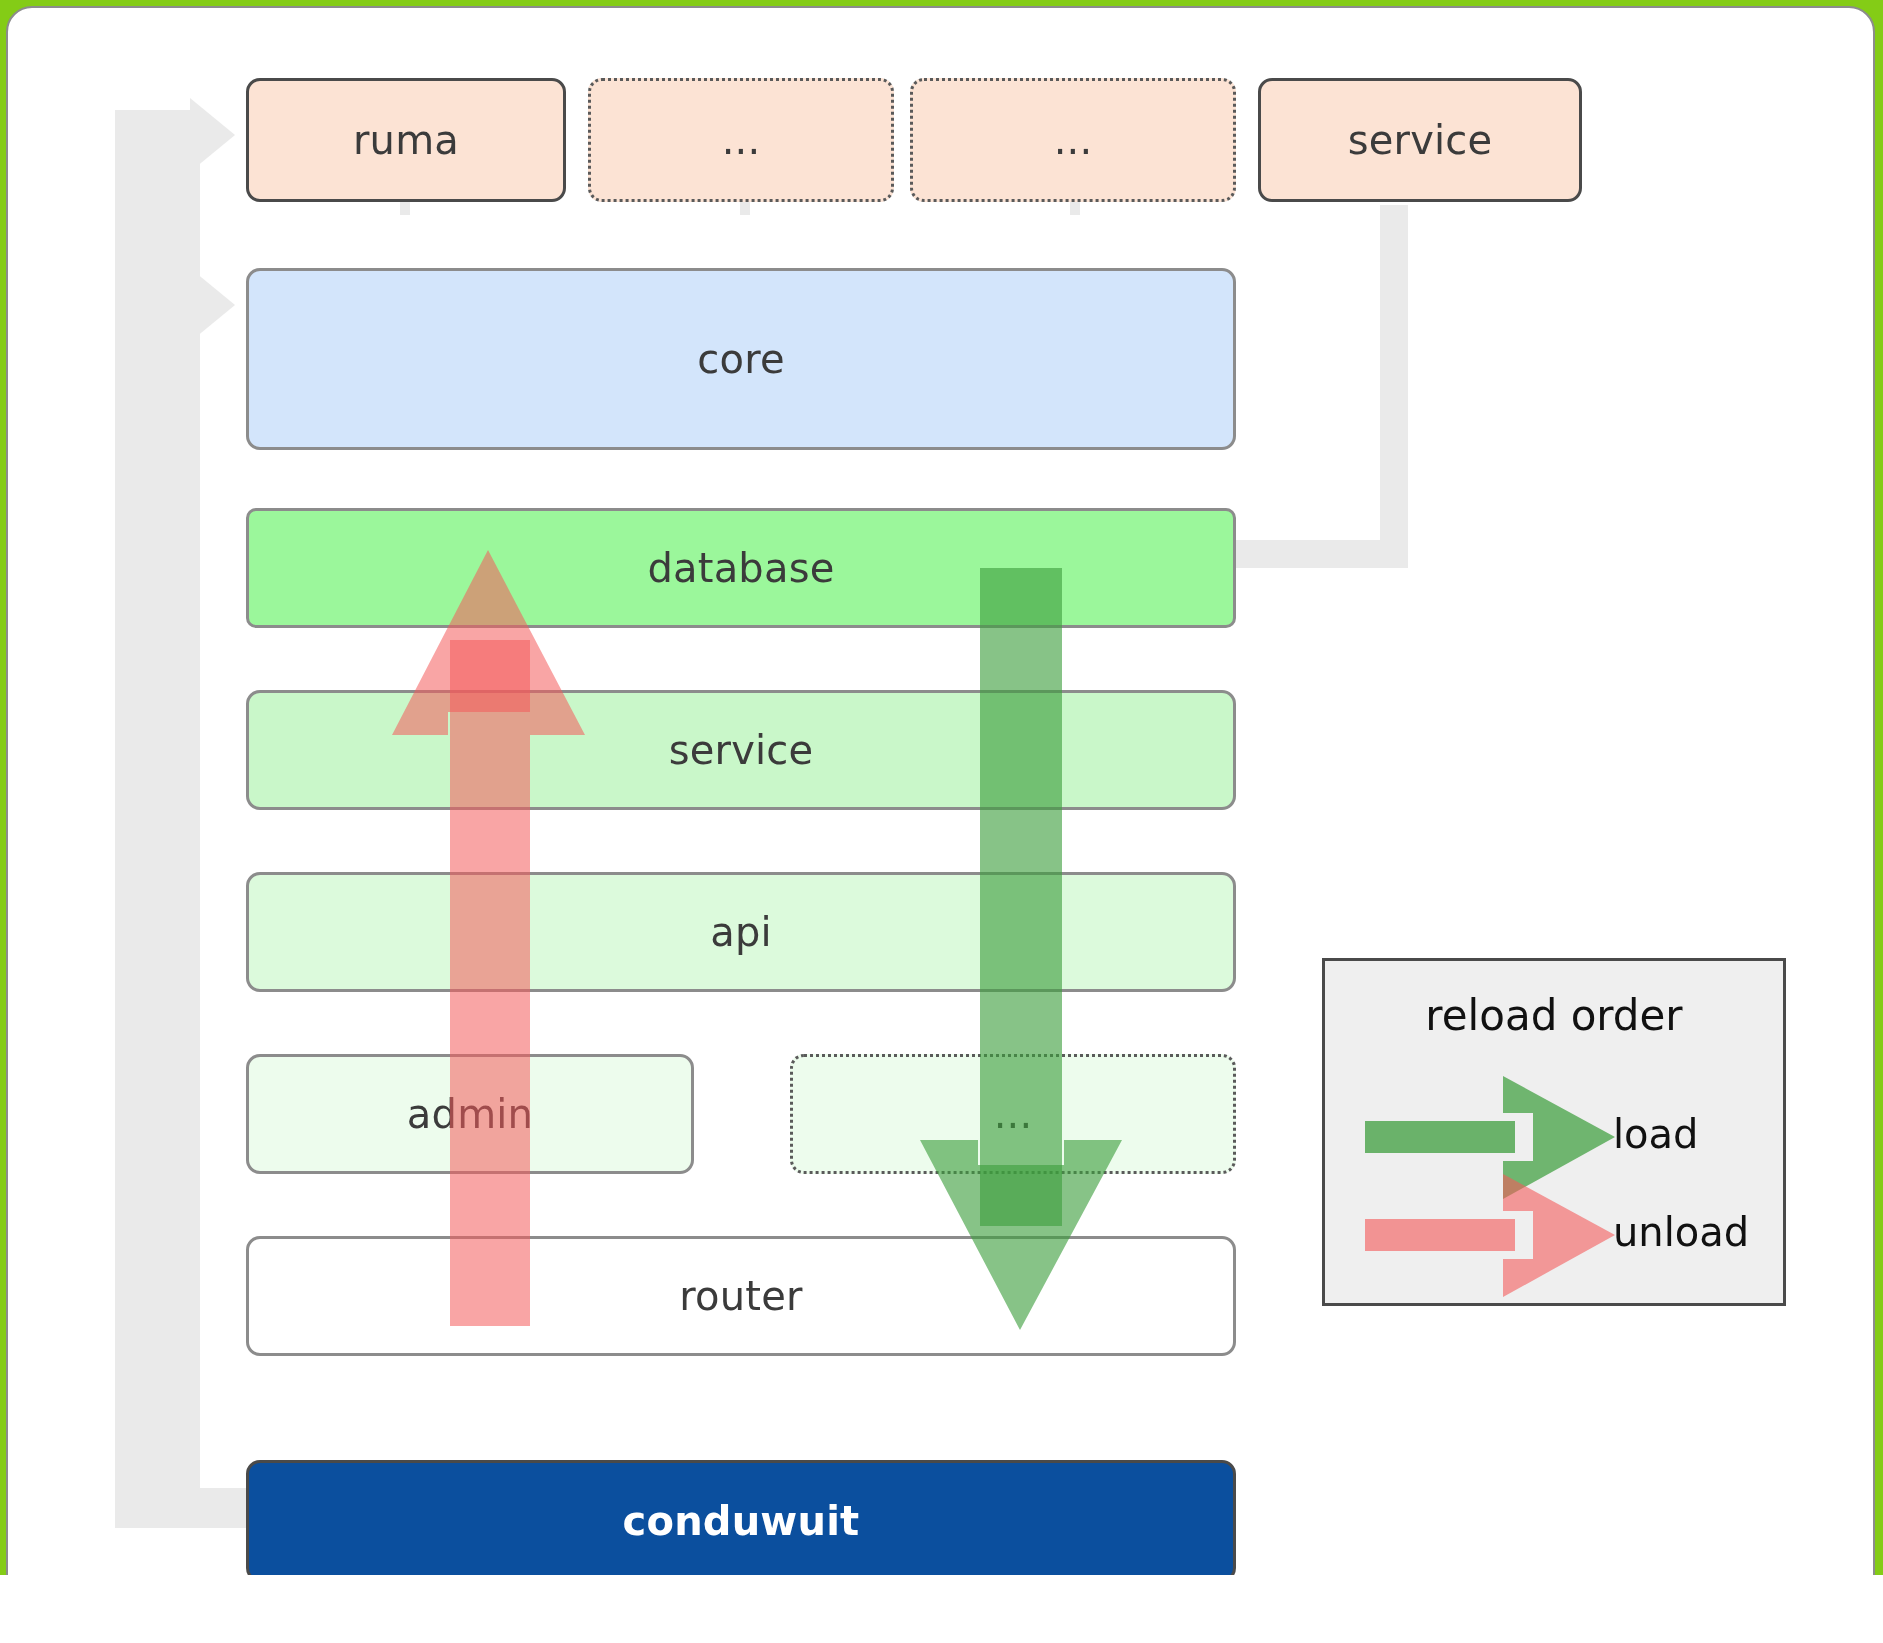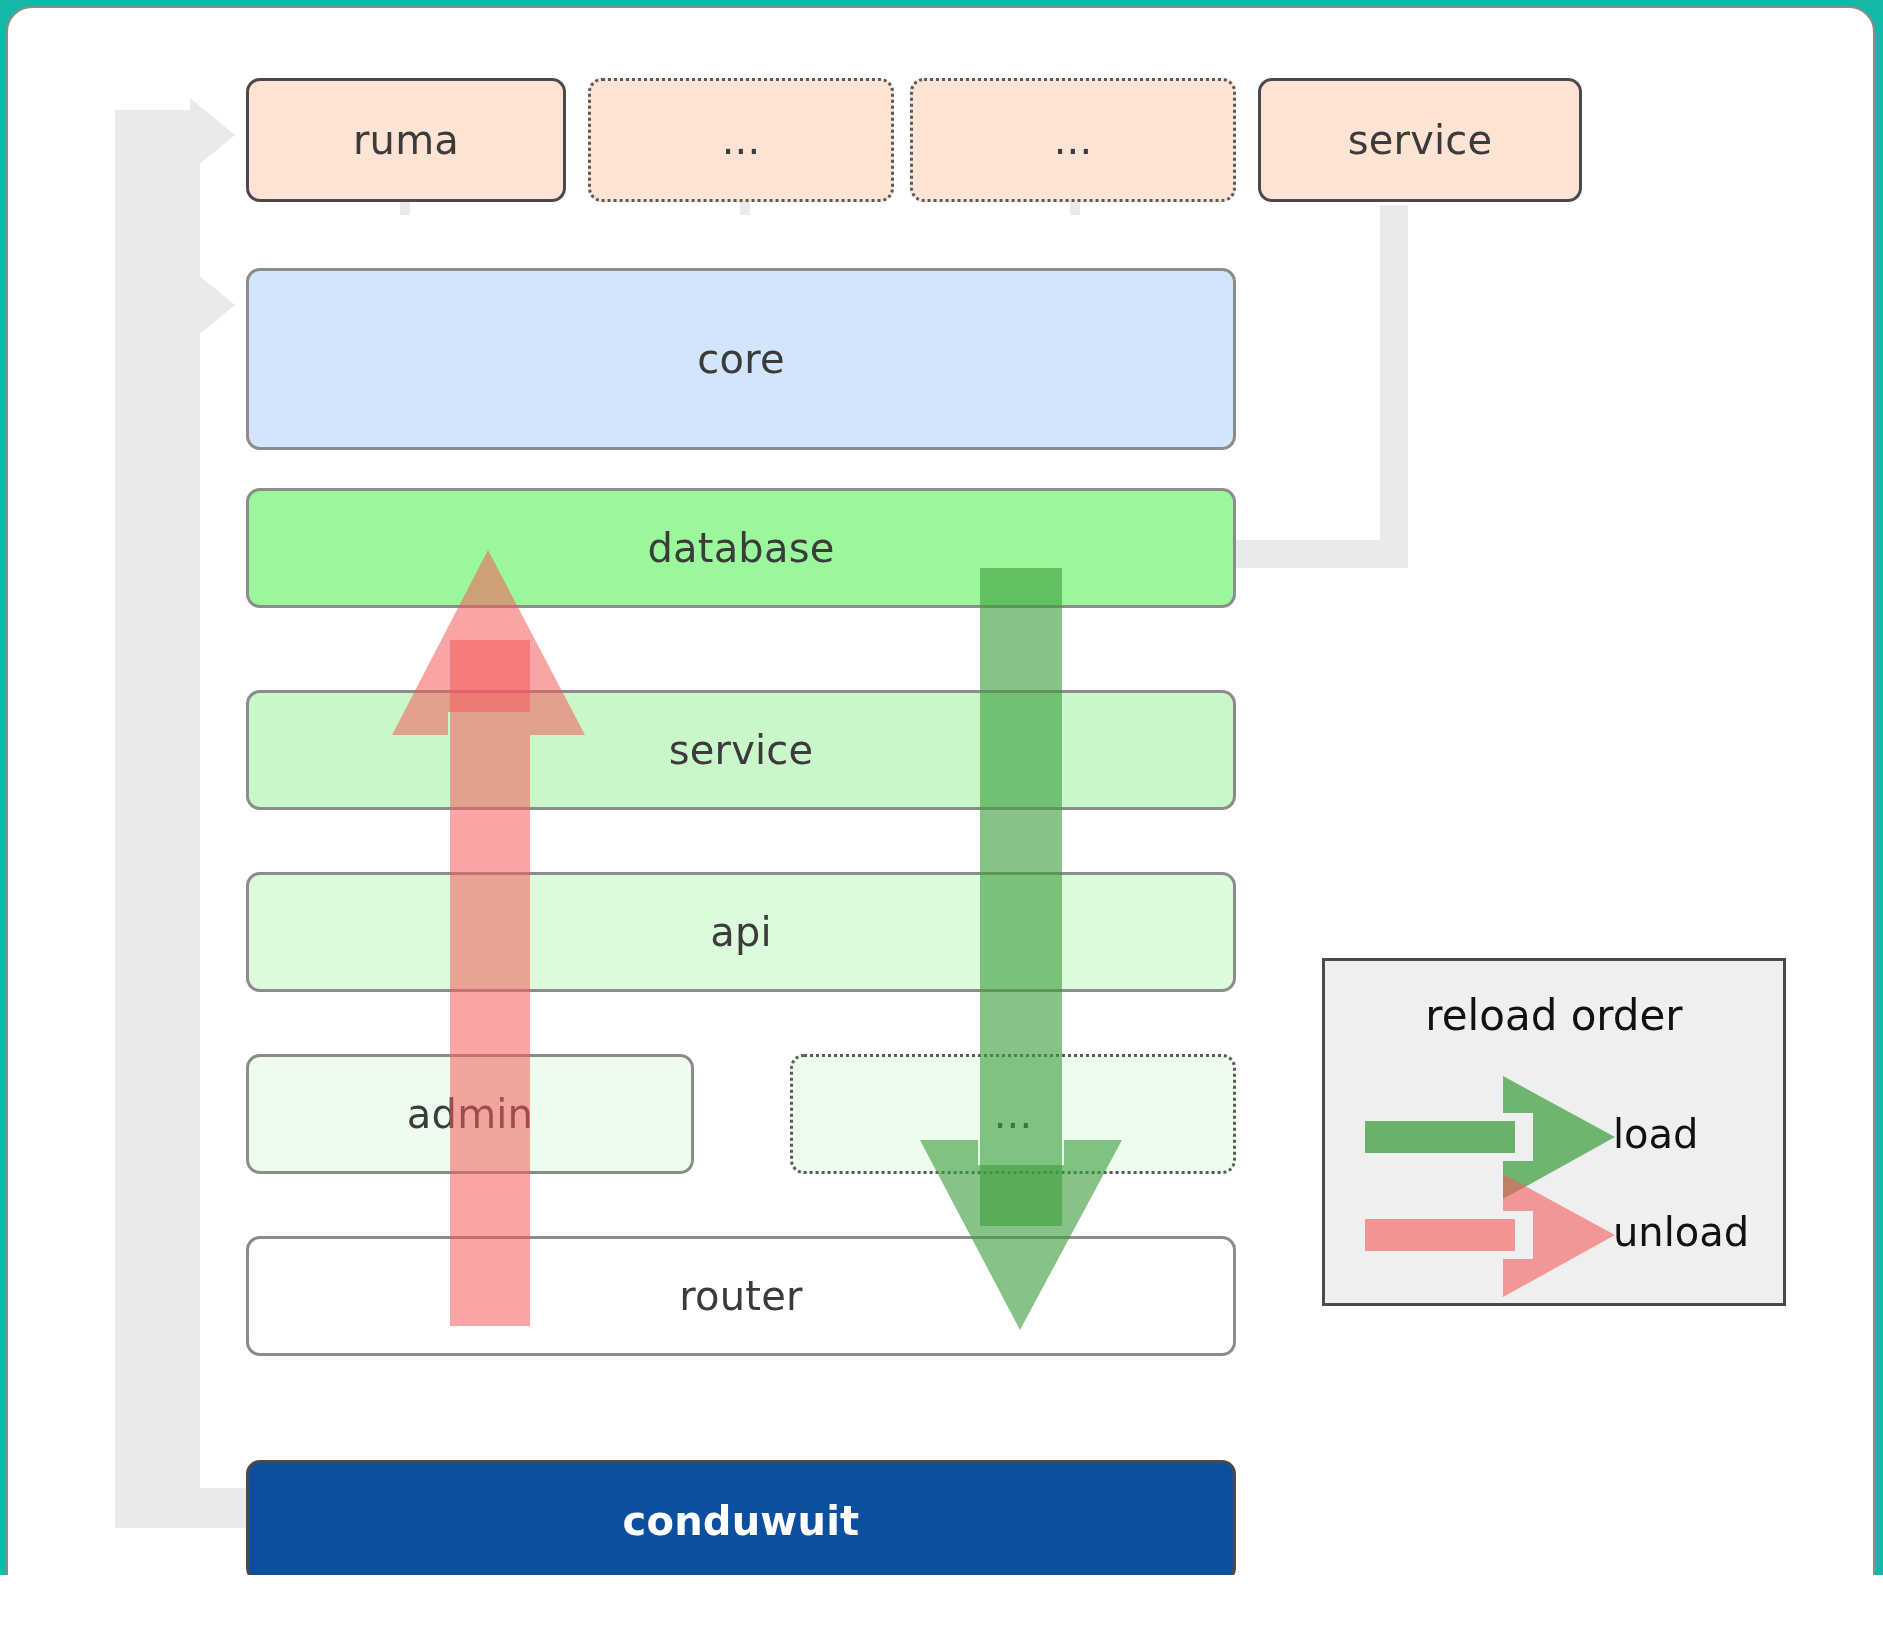--- a/index.html
+++ b/index.html
@@ -7,21 +7,21 @@
     padding: 0;
     background: #ffffff;
   }
   body {
     font-family: "DejaVu Sans", "Liberation Sans", sans-serif;
   }
   #stage {
     position: relative;
     width: 1883px;
     height: 1575px;
-    background: #14b8a6;
+    background: #84cc16;
     overflow: hidden;
     text-decoration: underline;
   }
   
   .frame {
     position: absolute;
     left: 6px;
     top: 6px;
     width: 1869px;
     height: 1629px;
@@ -149,21 +149,21 @@
   </div>
 
   <div class="box solid c-peach dark" style="left:1258px; top:78px; width:324px; height:124px; z-index:3;">
     <span class="lbl">service</span>
   </div>
 
   <div class="box solid c-blue" style="left:246px; top:268px; width:990px; height:182px; z-index:3;">
     <span class="lbl">core</span>
   </div>
 
-  <div class="box solid c-green1" style="left:246px; top:488px; width:990px; height:120px; z-index:3;">
+  <div class="box solid c-green1" style="left:246px; top:508px; width:990px; height:120px; z-index:3;border-radius:10px;">
     <span class="lbl">database</span>
   </div>
 
   <div class="box solid c-green2" style="left:246px; top:690px; width:990px; height:120px; z-index:3;">
     <span class="lbl">service</span>
   </div>
 
   <div class="box solid c-green3" style="left:246px; top:872px; width:990px; height:120px; z-index:3;">
     <span class="lbl">api</span>
   </div>

